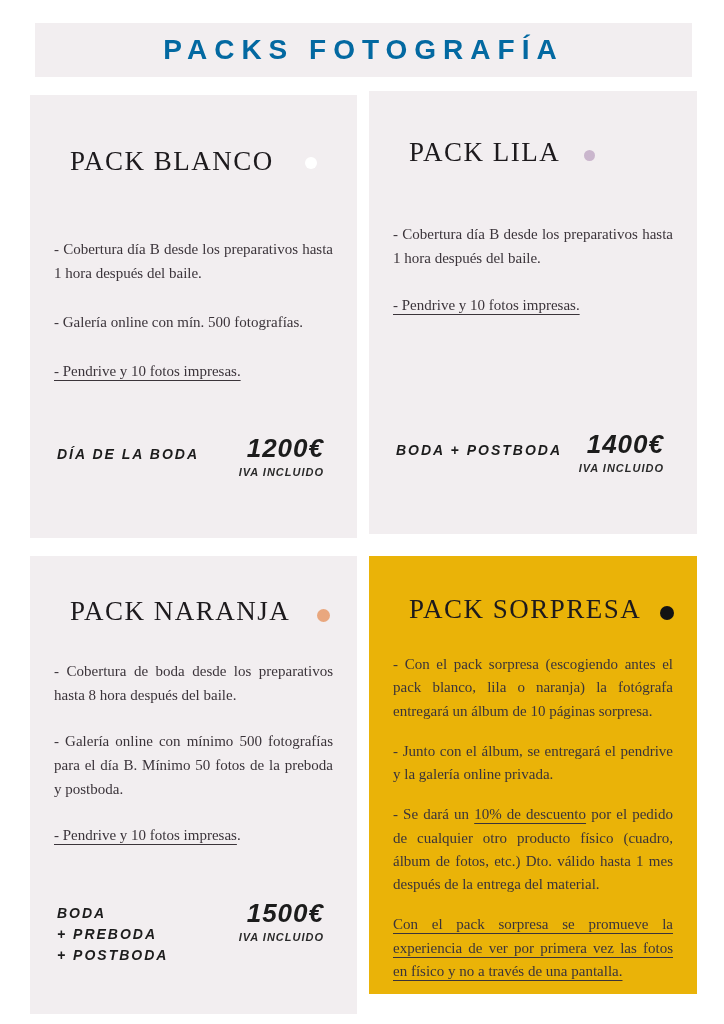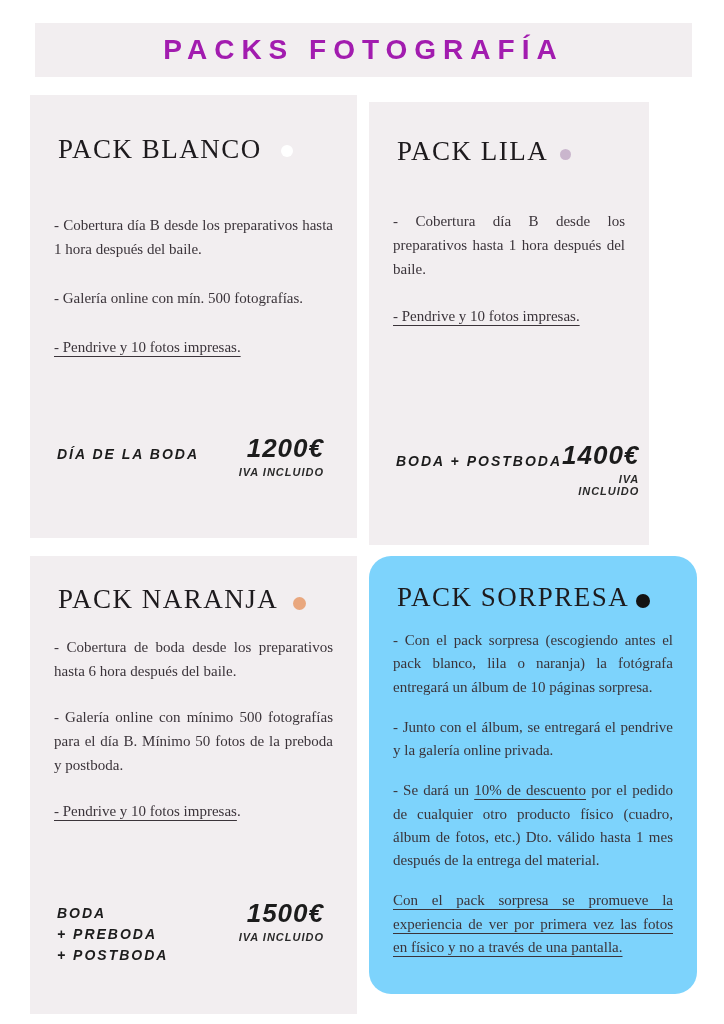--- a/index.html
+++ b/index.html
@@ -7,37 +7,37 @@
     position:relative; width:724px; height:1024px; background:#ffffff;
     font-family:"Liberation Serif", serif; overflow:hidden;
   }
   
   .header-band {
     position:absolute; left:35px; top:23px; width:657px; height:54px;
     display:flex; align-items:center; justify-content:center;
   }
   .header-title {
     margin:0; font-family:"Liberation Sans", sans-serif; font-weight:700;
-    font-size:28px; letter-spacing:7px; color:#a21caf; white-space:nowrap;
+    font-size:28px; letter-spacing:7px; color:#0369a1; white-space:nowrap;
   }
   
   .card { position:absolute; }
   .card.blanco   { left:30px;  top:95px;  width:327px; height:443px; }
-  .card.lila     { left:369px; top:102px;  width:280px; height:443px; }
+  .card.lila     { left:369px; top:91px;  width:328px; height:443px; }
   .card.naranja  { left:30px;  top:556px; width:327px; height:458px; }
   .card.sorpresa { left:369px; top:556px; width:328px; height:438px; }
 
   .title-row { display:flex; align-items:center; padding:0 24px; }
   .blanco   .title-row { padding-top:35px; }
   .lila     .title-row { padding-top:30px; }
   .naranja  .title-row { padding-top:24px; }
   .sorpresa .title-row { padding-top:22px; }
 
   .card-title {
-    margin:4px; font-family:"Liberation Serif", serif; font-weight:400;
+    margin:16px; font-family:"Liberation Serif", serif; font-weight:400;
     font-size:27px; letter-spacing:1.5px; color:#1d1a1d; white-space:nowrap;
   }
   .dot { display:inline-block; border-radius:50%; flex:0 0 auto; }
   .dot-blanco  { width:12px; height:12px; margin-left:15px; margin-top:2px; }
   .dot-lila    { width:11px; height:11px; margin-left:8px;  margin-top:6px; }
   .dot-naranja { width:13px; height:13px; margin-left:11px; margin-top:8px; }
   .dot-negro   { width:14px; height:14px; margin-left:3px;  margin-top:6px; }
 
   .card-body { padding:0 24px; }
   .blanco   .card-body { margin-top:44px; }
@@ -118,38 +118,38 @@
       </div>
     </div>
   </section>
 
   <section class="card naranja" style="background-color: rgb(242, 238, 240);">
     <div class="title-row">
       <h2 class="card-title">PACK NARANJA</h2>
       <span class="dot dot-naranja" style="background-color: rgb(233, 167, 126);"></span>
     </div>
     <div class="card-body">
-        <p class="par"><span>- Cobertura de boda desde los preparativos hasta 6 hora después del baile.</span></p>
+        <p class="par"><span>- Cobertura de boda desde los preparativos hasta 8 hora después del baile.</span></p>
         <p class="par"><span>- Galería online con mínimo 500 fotografías para el día B. Mínimo 50 fotos de la preboda  y postboda.</span></p>
         <p class="par"><span class="u">- Pendrive y 10 fotos impresas</span><span>.</span></p>
       </div>
     <div class="price-row">
       <div class="price-label">
           <div>BODA</div>
           <div>+ PREBODA</div>
           <div>+ POSTBODA</div>
         </div>
       <div class="price-block">
         <div class="price-value">1500€</div>
         <div class="price-note">IVA INCLUIDO</div>
       </div>
     </div>
   </section>
 
-  <section class="card sorpresa" style="background-color: #7dd3fc; border-radius: 22px;">
+  <section class="card sorpresa" style="background-color: #eab308;">
     <div class="title-row">
       <h2 class="card-title">PACK SORPRESA</h2>
       <span class="dot dot-negro" style="background-color: rgb(19, 19, 19);"></span>
     </div>
     <div class="card-body">
         <p class="par"><span>- Con el pack sorpresa (escogiendo antes el pack blanco, lila o naranja) la fotógrafa entregará un álbum de 10 páginas sorpresa.</span></p>
         <p class="par"><span>- Junto con el álbum, se entregará el pendrive y la galería online privada.</span></p>
         <p class="par"><span>- Se dará un </span><span class="u">10% de descuento</span><span> por el pedido de cualquier otro producto físico (cuadro, álbum de fotos, etc.) Dto. válido hasta 1 mes después de la entrega del material.</span></p>
         <p class="par"><span class="u">Con el pack sorpresa se promueve la experiencia de ver por primera vez las fotos en físico y no a través de una pantalla.</span></p>
       </div>

